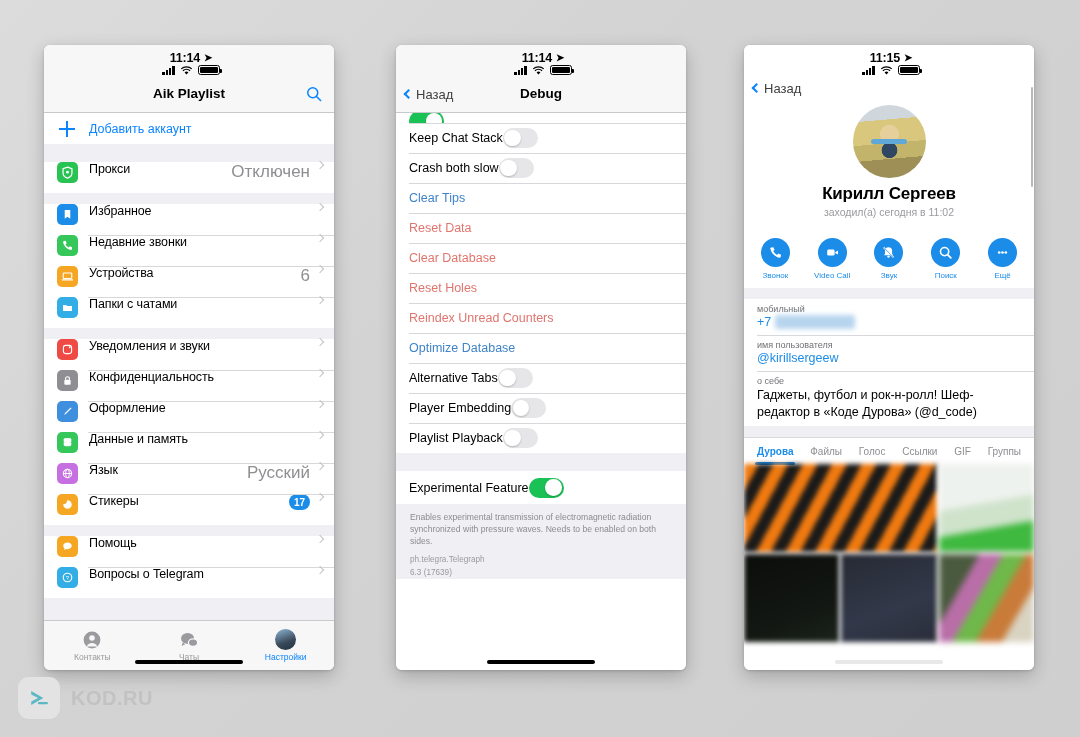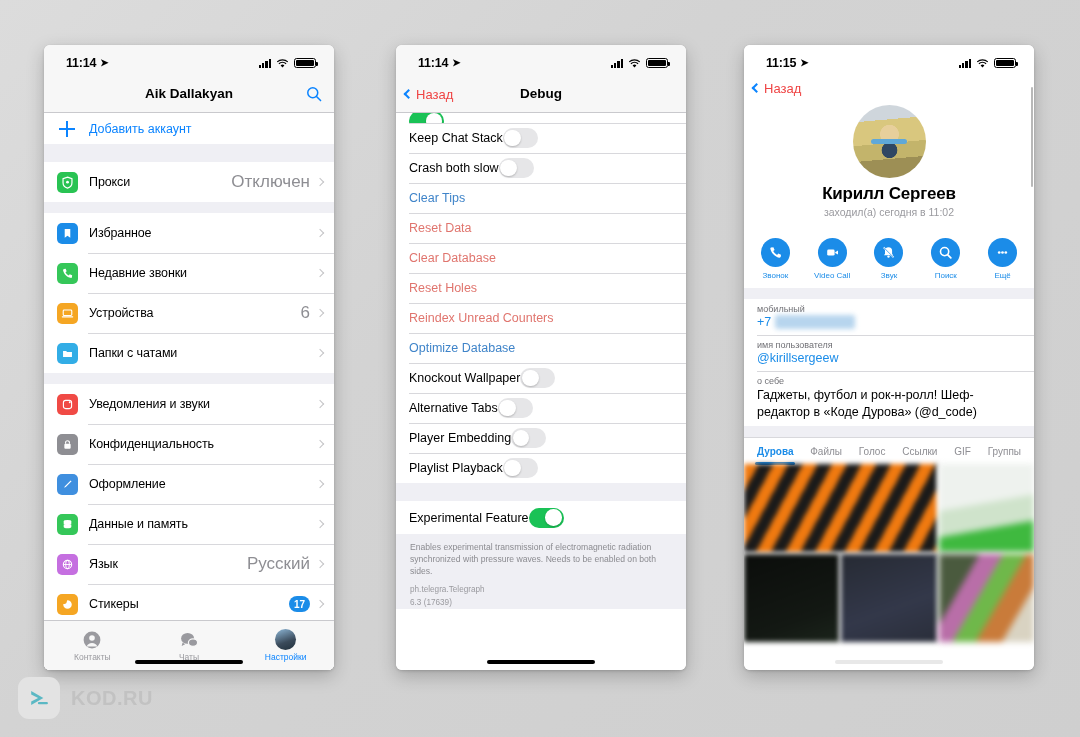--- a/index.html
+++ b/index.html
@@ -26,21 +26,21 @@
   #phone2 { left: 396px; top: 45px; }
   #phone3 { left: 744px; top: 45px; }
 
   
   .statusbar {
     height: 30px;
     display: flex; align-items: center;
     justify-content: space-between;
     padding: 6px 18px 0 22px;
     background: #f7f7f7;
-    font-size: 12.5px; font-weight: bold; color: #000;
+    font-size: 12.5px; font-weight: bold; color: #000; flex-direction: column;
   }
   .sb-left { display: flex; align-items: center; gap: 4px; letter-spacing: -.2px;}
   .sb-loc { font-size: 10px; transform: rotate(0deg) translateY(-1px); }
   .sb-right { display: flex; align-items: flex-end; gap: 5px; }
   .sig { display: flex; align-items: flex-end; gap: 1.2px; height: 10px;}
   .sig i { width: 2.2px; background: #000; display: block; }
   .sig i:nth-child(1){height:3px} .sig i:nth-child(2){height:5px}
   .sig i:nth-child(3){height:7px} .sig i:nth-child(4){height:9px}
   .wifi { width: 13px; height: 10px; position: relative; }
   .batt {
@@ -56,21 +56,21 @@
   
   .navbar {
     height: 38px; background: #f7f7f7;
     display: flex; align-items: center; justify-content: center;
     position: relative; border-bottom: .5px solid #c9c9cd;
     font-size: 13.5px; font-weight: bold; color: #000;
   }
   .nav-left {
     position: absolute; left: 9px; top: 50%; transform: translateY(-50%);
     display: flex; align-items: center; gap: 2px;
-    color: #ef4444; font-size: 13px; font-weight: normal;
+    color: #404040; font-size: 13px; font-weight: normal;
   }
   .nav-right {
     position: absolute; right: 13px; top: 50%; transform: translateY(-50%);
     color: #0b84ff; font-size: 13px; font-weight: normal; margin-top: 44px;
   }
   .chev-back {
     display:inline-block; width:7px; height:7px;
     border-left:2px solid #0b84ff; border-bottom:2px solid #0b84ff;
     transform: rotate(45deg); margin-right:2px;
   }
@@ -78,22 +78,22 @@
     position:absolute; right:12px; top:50%; transform:translateY(-50%);
     width:16px;height:16px;
   }
 
   
   .scroll { height: 557px; overflow: hidden; background: #efeff4; position: relative;}
   .gap { height: 18px; background: #efeff4; }
   .gap.sm { height: 11px; }
   .group { background: #fff; }
   .row {
-    display: flex; align-items: center;
-    height: 40px; padding: 0 11px 0 13px;
+    display: flex; 
+    height: 31px; padding: 0 11px 0 13px;
     background: #fff; position: relative;
   }
   .row + .row::before {
     content:''; position:absolute; left:44px; right:0; top:0;
     height:.5px; background:#d8d8dc;
   }
   .ic {
     width: 21px; height: 21px; border-radius: 5px;
     margin-right: 11px; flex: none;
     display:flex;align-items:center;justify-content:center;
@@ -255,21 +255,21 @@
             <path d="M1.5 3.5a9.6 9.6 0 0 1 13 0" stroke="#000" stroke-width="1.5" fill="none"></path>
           </svg>
       </span>
       <span class="batt">
           <i></i>
         </span>
     </div>
   </div>
 
   <div class="navbar">
-    <span>Aik Dallakyan</span>
+    <span>Aik Playlist</span>
     <span class="search-ic">
       <svg viewBox="0 0 18 18">
           <circle cx="7.6" cy="7.6" r="5.6" stroke="#0b84ff" stroke-width="1.7" fill="none"></circle>
           <path d="M11.8 11.8 16.4 16.4" stroke="#0b84ff" stroke-width="1.7" stroke-linecap="round"></path>
         </svg>
     </span>
   </div>
 
   <div class="scroll">
 
@@ -526,26 +526,20 @@
     <div class="d-row">
       <span class="d-label red">Reset Holes</span>
     </div>
     <div class="d-row">
       <span class="d-label red">Reindex Unread Counters</span>
     </div>
     <div class="d-row">
       <span class="d-label blue">Optimize Database</span>
     </div>
     <div class="d-row">
-      <span class="d-label">Knockout Wallpaper</span>
-      <span class="toggle">
-          <i></i>
-        </span>
-    </div>
-    <div class="d-row">
       <span class="d-label">Alternative Tabs</span>
       <span class="toggle">
           <i></i>
         </span>
     </div>
     <div class="d-row">
       <span class="d-label">Player Embedding</span>
       <span class="toggle">
           <i></i>
         </span>

